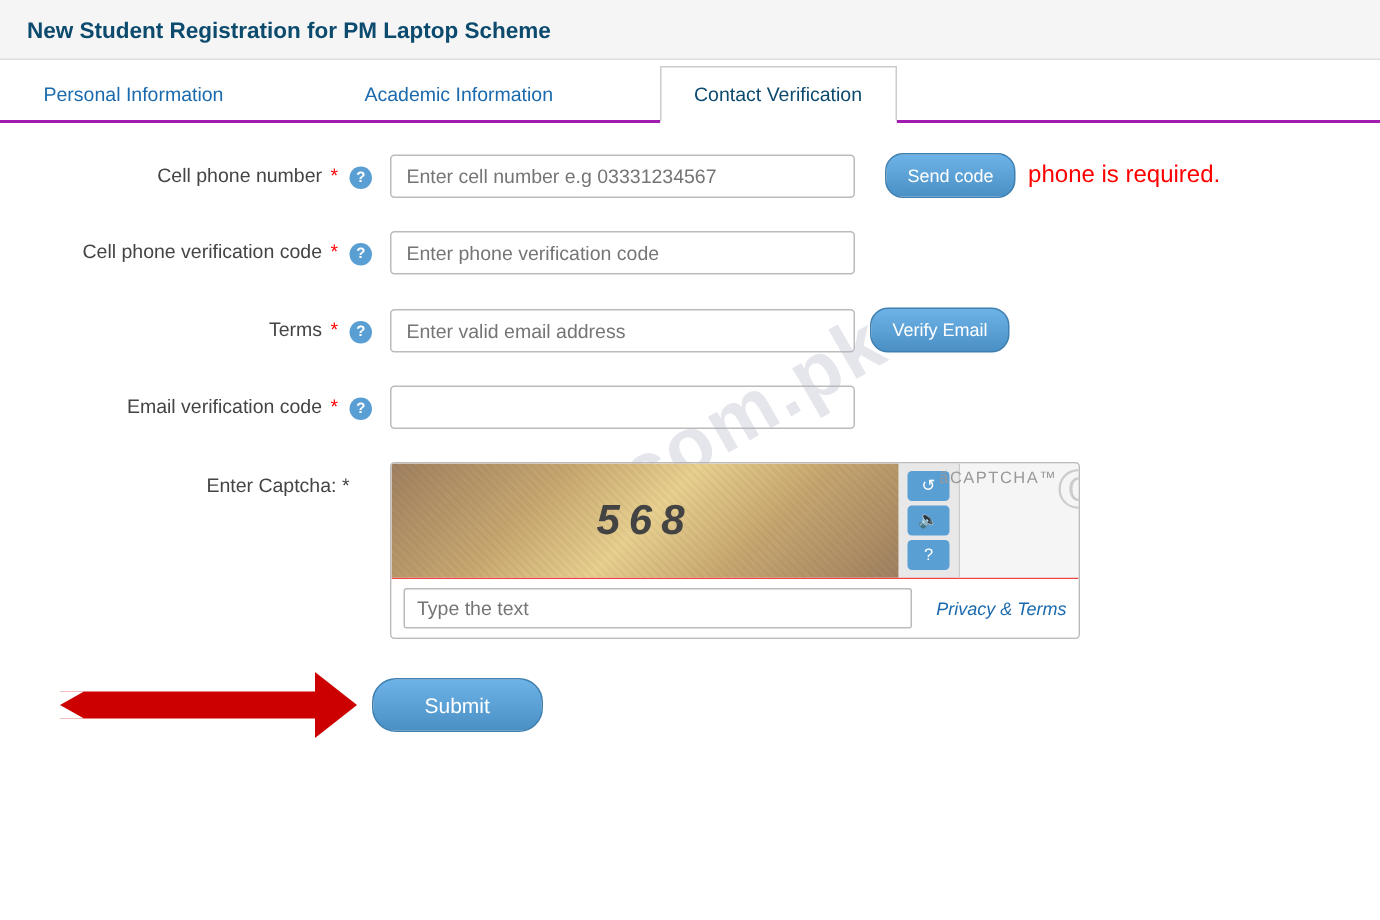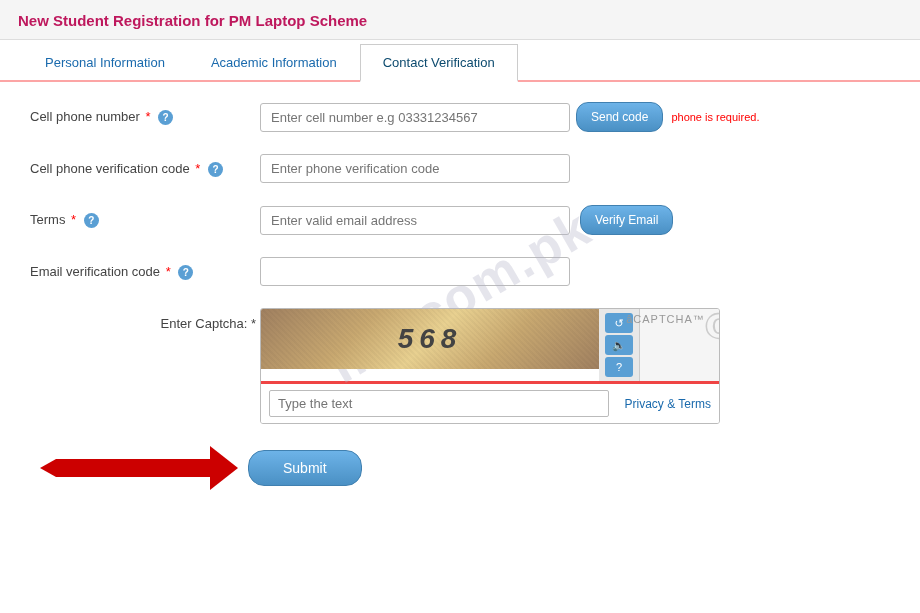--- a/index.html
+++ b/index.html
@@ -13,28 +13,29 @@
     }
 
     .page-header {
       padding: 12px 18px 10px 18px;
       border-bottom: 1px solid #ddd;
       background: #f5f5f5;
     }
     .page-header h1 {
       font-size: 15px;
       font-weight: bold;
-      color: #be185d;
+      color: #0c4a6e;
     }
 
     .tabs-bar {
       display: flex;
-      border-bottom: 2px solid #fca5a5;
-      padding: 0 22px;
+      border-bottom: 2px solid #a21caf;
+      padding: 0 6px;
       margin-top: 4px;
+      gap: 48px;
     }
     .tab {
       padding: 10px 22px;
       cursor: pointer;
       font-size: 13px;
       border: 1px solid transparent;
       border-bottom: none;
       margin-bottom: -2px;
       color: #1a6aad;
       background: transparent;
@@ -53,21 +54,21 @@
     }
 
     .form-row {
       display: flex;
       align-items: center;
       margin-bottom: 22px;
     }
 
     .form-label {
       width: 230px;
-      text-align: left;
+      text-align: right;
       padding-right: 12px;
       font-size: 13px;
       color: #444;
       flex-shrink: 0;
     }
     .form-label .required {
       color: red;
       margin-left: 2px;
     }
     .help-icon {
@@ -89,21 +90,21 @@
       width: 310px;
       padding: 6px 10px;
       border: 1px solid #bbb;
       border-radius: 3px;
       font-size: 13px;
       color: #888;
       outline: none;
     }
 
     .btn-send {
-      margin-left: 6px;
+      margin-left: 20px;
       padding: 7px 14px;
       background: linear-gradient(to bottom, #6db3e8, #4a90c4);
       color: #fff;
       border: 1px solid #4080b0;
       border-radius: 12px;
       cursor: pointer;
       font-size: 12px;
     }
     .btn-verify {
       margin-left: 10px;
@@ -111,52 +112,52 @@
       background: linear-gradient(to bottom, #6db3e8, #4a90c4);
       color: #fff;
       border: 1px solid #4080b0;
       border-radius: 12px;
       cursor: pointer;
       font-size: 12px;
     }
 
     .error-msg {
       color: red;
-      font-size: 11px;
+      font-size: 16px;
       margin-left: 8px;
     }
 
     
     .captcha-row {
       display: flex;
       align-items: flex-start;
       margin-bottom: 22px;
     }
     .captcha-label {
       width: 230px;
       text-align: right;
-      padding-right: 4px;
+      padding-right: 27px;
       font-size: 13px;
       color: #444;
       padding-top: 8px;
       flex-shrink: 0;
     }
     .captcha-box {
       border: 1px solid #bbb;
       border-radius: 3px;
       width: 460px;
       overflow: hidden;
     }
     .captcha-image-row {
       display: flex;
       align-items: stretch;
     }
     .captcha-image {
       flex: 1;
-      height: 60px;
+      height: 76px;
       background: linear-gradient(135deg, #a08060 0%, #c8a870 30%, #e8d090 50%, #c8a870 70%, #a08060 100%);
       position: relative;
       overflow: hidden;
       display: flex;
       align-items: center;
       justify-content: center;
     }
     .captcha-image .captcha-text-overlay {
       font-size: 28px;
       font-weight: bold;
@@ -216,38 +217,39 @@
     .captcha-brand-c {
       font-size: 28px;
       color: #ccc;
       line-height: 1;
     }
     .captcha-input-row {
       display: flex;
       align-items: center;
       padding: 6px 8px;
       background: #fff;
-      border-top: 3px solid #ef4444;
+      border-top: 1px solid #ef4444;
       gap: 16px;
     }
     .captcha-type-input {
       flex: 1;
       border: 1px solid #bbb;
       padding: 5px 8px;
       font-size: 13px;
       color: #888;
       outline: none;
       border-radius: 2px;
     }
     .captcha-privacy {
       color: #1a6aad;
       font-size: 12px;
       cursor: pointer;
       text-decoration: none;
       white-space: nowrap;
+      font-style: italic;
     }
     .btn-submit {
       padding: 9px 34px;
       background: linear-gradient(to bottom, #6db3e8, #4a90c4);
       color: #fff;
       border: 1px solid #4080b0;
       border-radius: 16px;
       cursor: pointer;
       font-size: 14px;
     }

